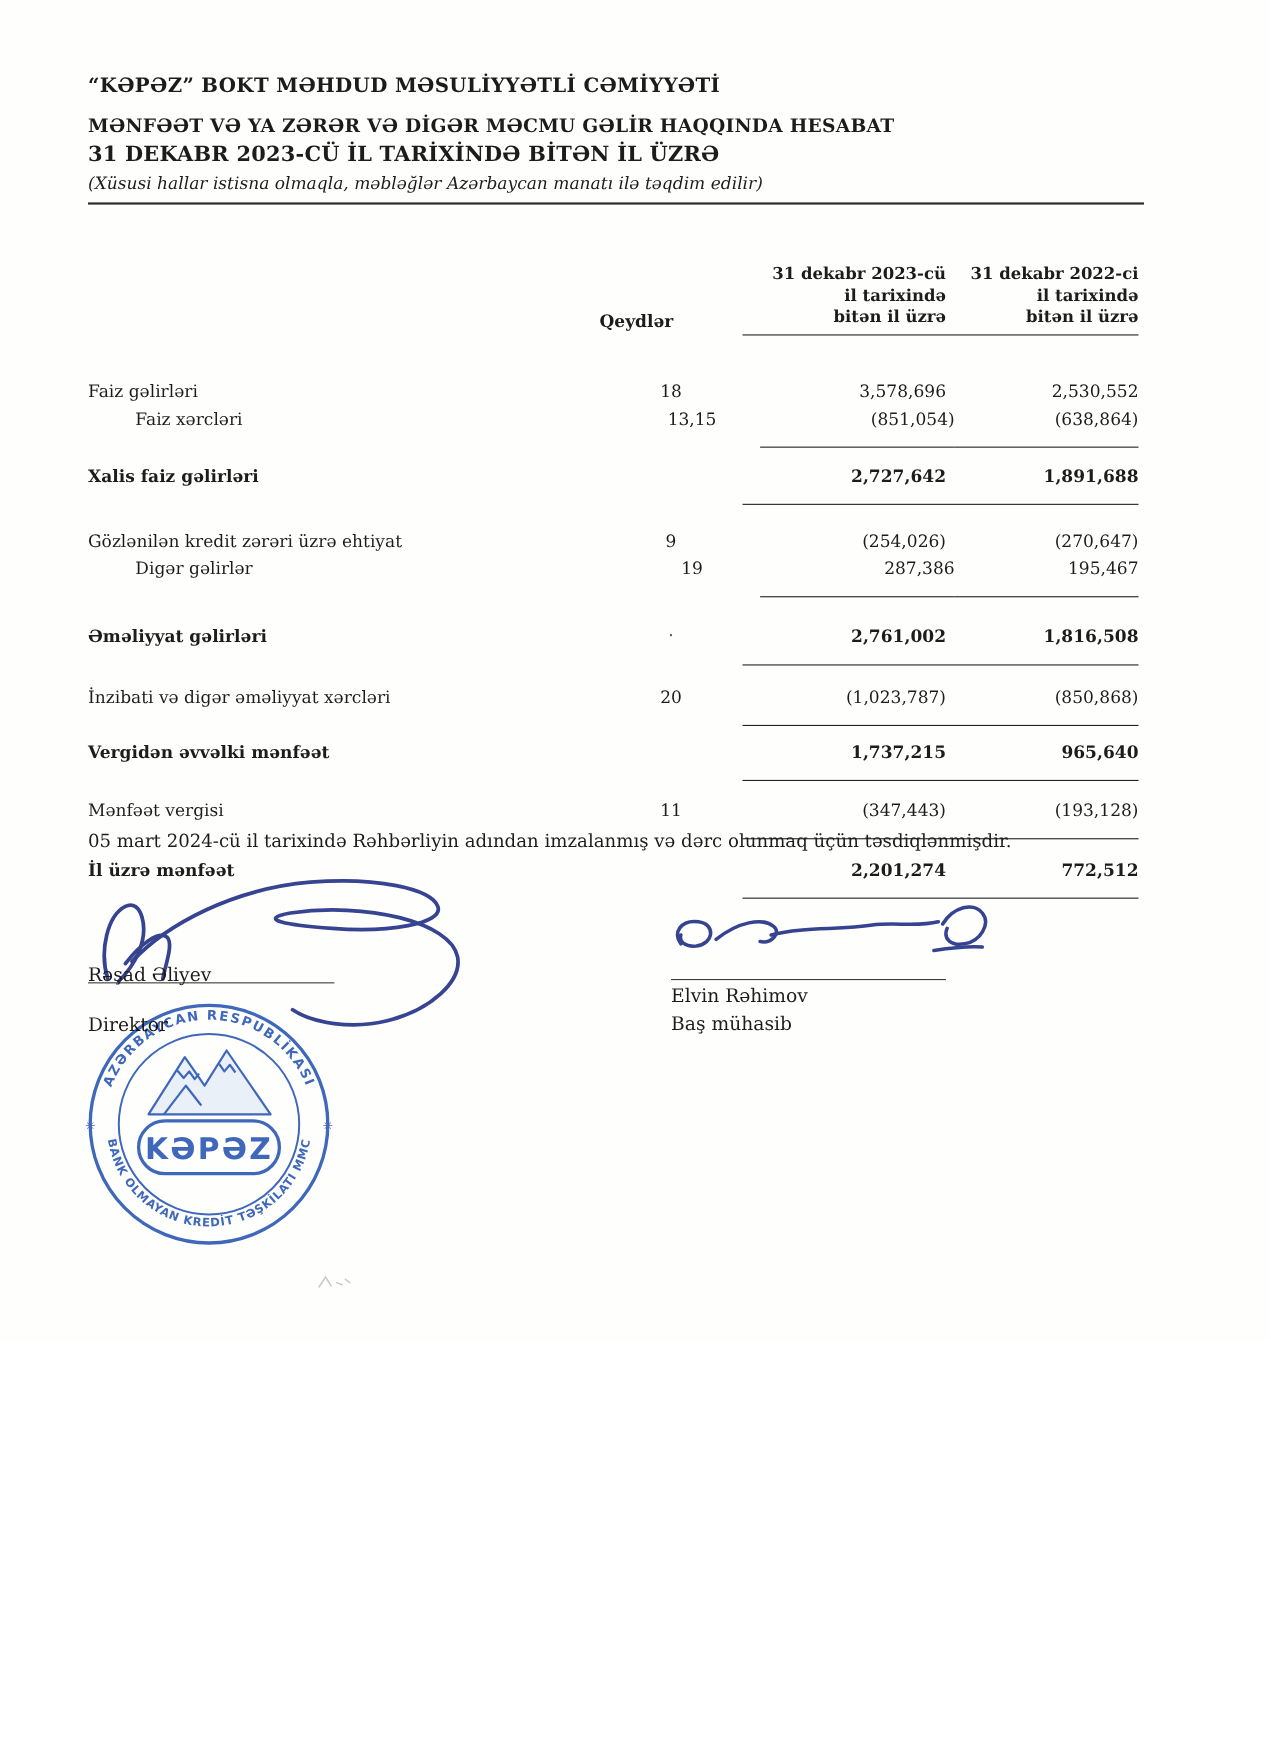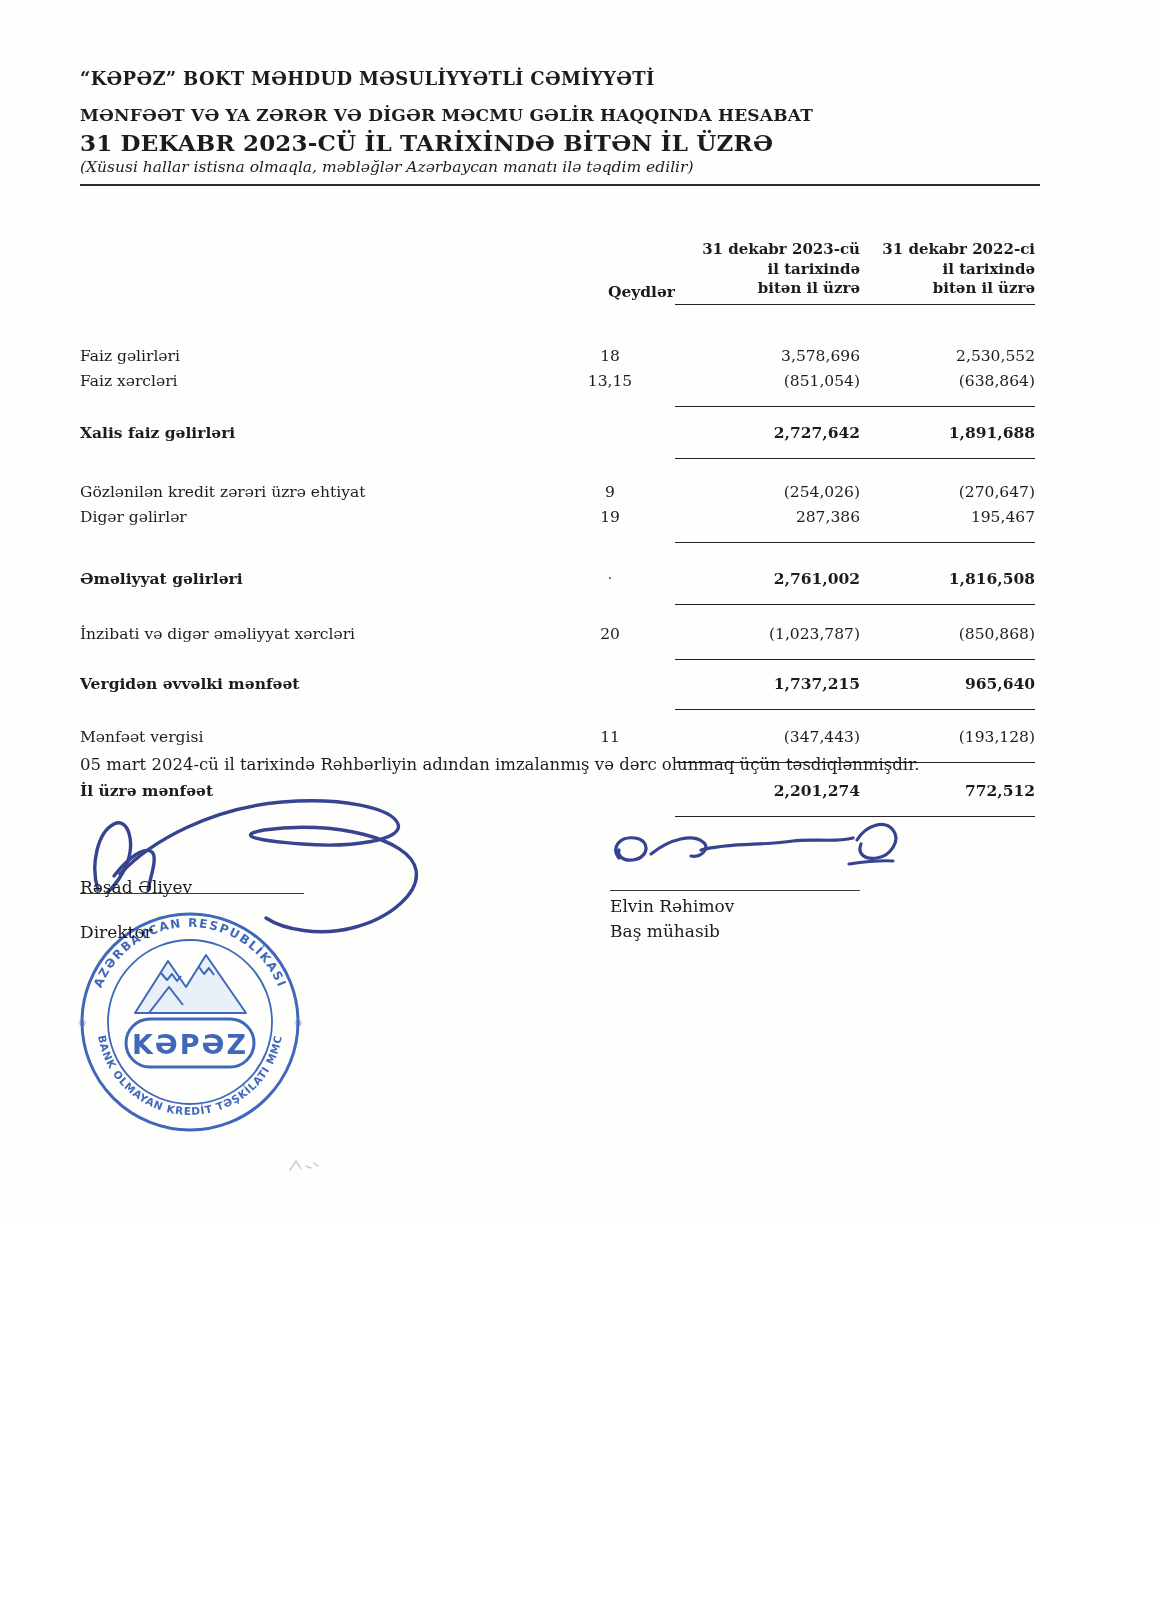--- a/index.html
+++ b/index.html
@@ -9,38 +9,38 @@
     background:#fefefd;
     font-family:"DejaVu Serif","Liberation Serif",serif;
     color:#1c1c1c;
     overflow:hidden;
   }
   .abs { position:absolute; }
 
   
   .doc-title   { left:80px; top:68px;  font-size:18px; font-weight:bold; letter-spacing:.3px; }
   .doc-sub1    { left:80px; top:105px; font-size:17px; font-weight:bold; letter-spacing:.2px; }
-  .doc-sub2    { left:80px; top:129px; font-size:23px; font-weight:bold; letter-spacing:.2px; }
+  .doc-sub2    { left:80px; top:129px; font-size:19px; font-weight:bold; letter-spacing:.2px; }
   .doc-note    { left:80px; top:158px; font-size:15.5px; font-style:italic; }
   .head-rule   { left:80px; top:184px; width:960px; border-top:2.5px solid #2b2b2b; }
 
   
   .tbl { left:80px; top:240px; width:955px; font-size:15.5px; }
   .trow { display:flex; align-items:flex-start; }
   .c-label { width:465px; }
   .c-notes { width:130px; text-align:center; }
   .c-v1 { width:185px; text-align:right; }
   .c-v2 { width:175px; text-align:right; }
   .thead { display:flex; align-items:flex-end; margin-bottom:42px; }
   .thead .c-label { width:465px; }
-  .th-notes { width:130px; text-align:right; font-weight:bold; padding-bottom:4px; font-size:15.5px; }
+  .th-notes { width:130px; text-align:left; font-weight:bold; padding-bottom:4px; font-size:15.5px; }
   .th-col { font-weight:bold; font-size:15px; line-height:1.3; white-space:pre-line; padding-bottom:5px; border-bottom:1.6px solid #222; }
   .bold { font-weight:bold; }
   .uline .c-v1, .uline .c-v2 { border-bottom:1.6px solid #222; padding-bottom:16px; }
-  .mt7  { margin-top:7px; }  .mt14 { margin-top:14px; } .mt16 { margin-top:16px; }
+  .mt7  { margin-top:7px;margin-left:43px; }  .mt14 { margin-top:14px; } .mt16 { margin-top:16px; }
   .mt18 { margin-top:18px; } .mt20 { margin-top:20px; } .mt24 { margin-top:24px; }
   .mt26 { margin-top:26px; }
   .notes-dot { color:#555; }
 
   
   .approval { left:80px; top:755px; width:940px; font-size:16.5px; }
 
   
   .sig-svg { pointer-events:none; }
   .sig-line-left  { left:80px;  top:893px; width:224px; border-top:1.5px solid #3a3a3a; }

